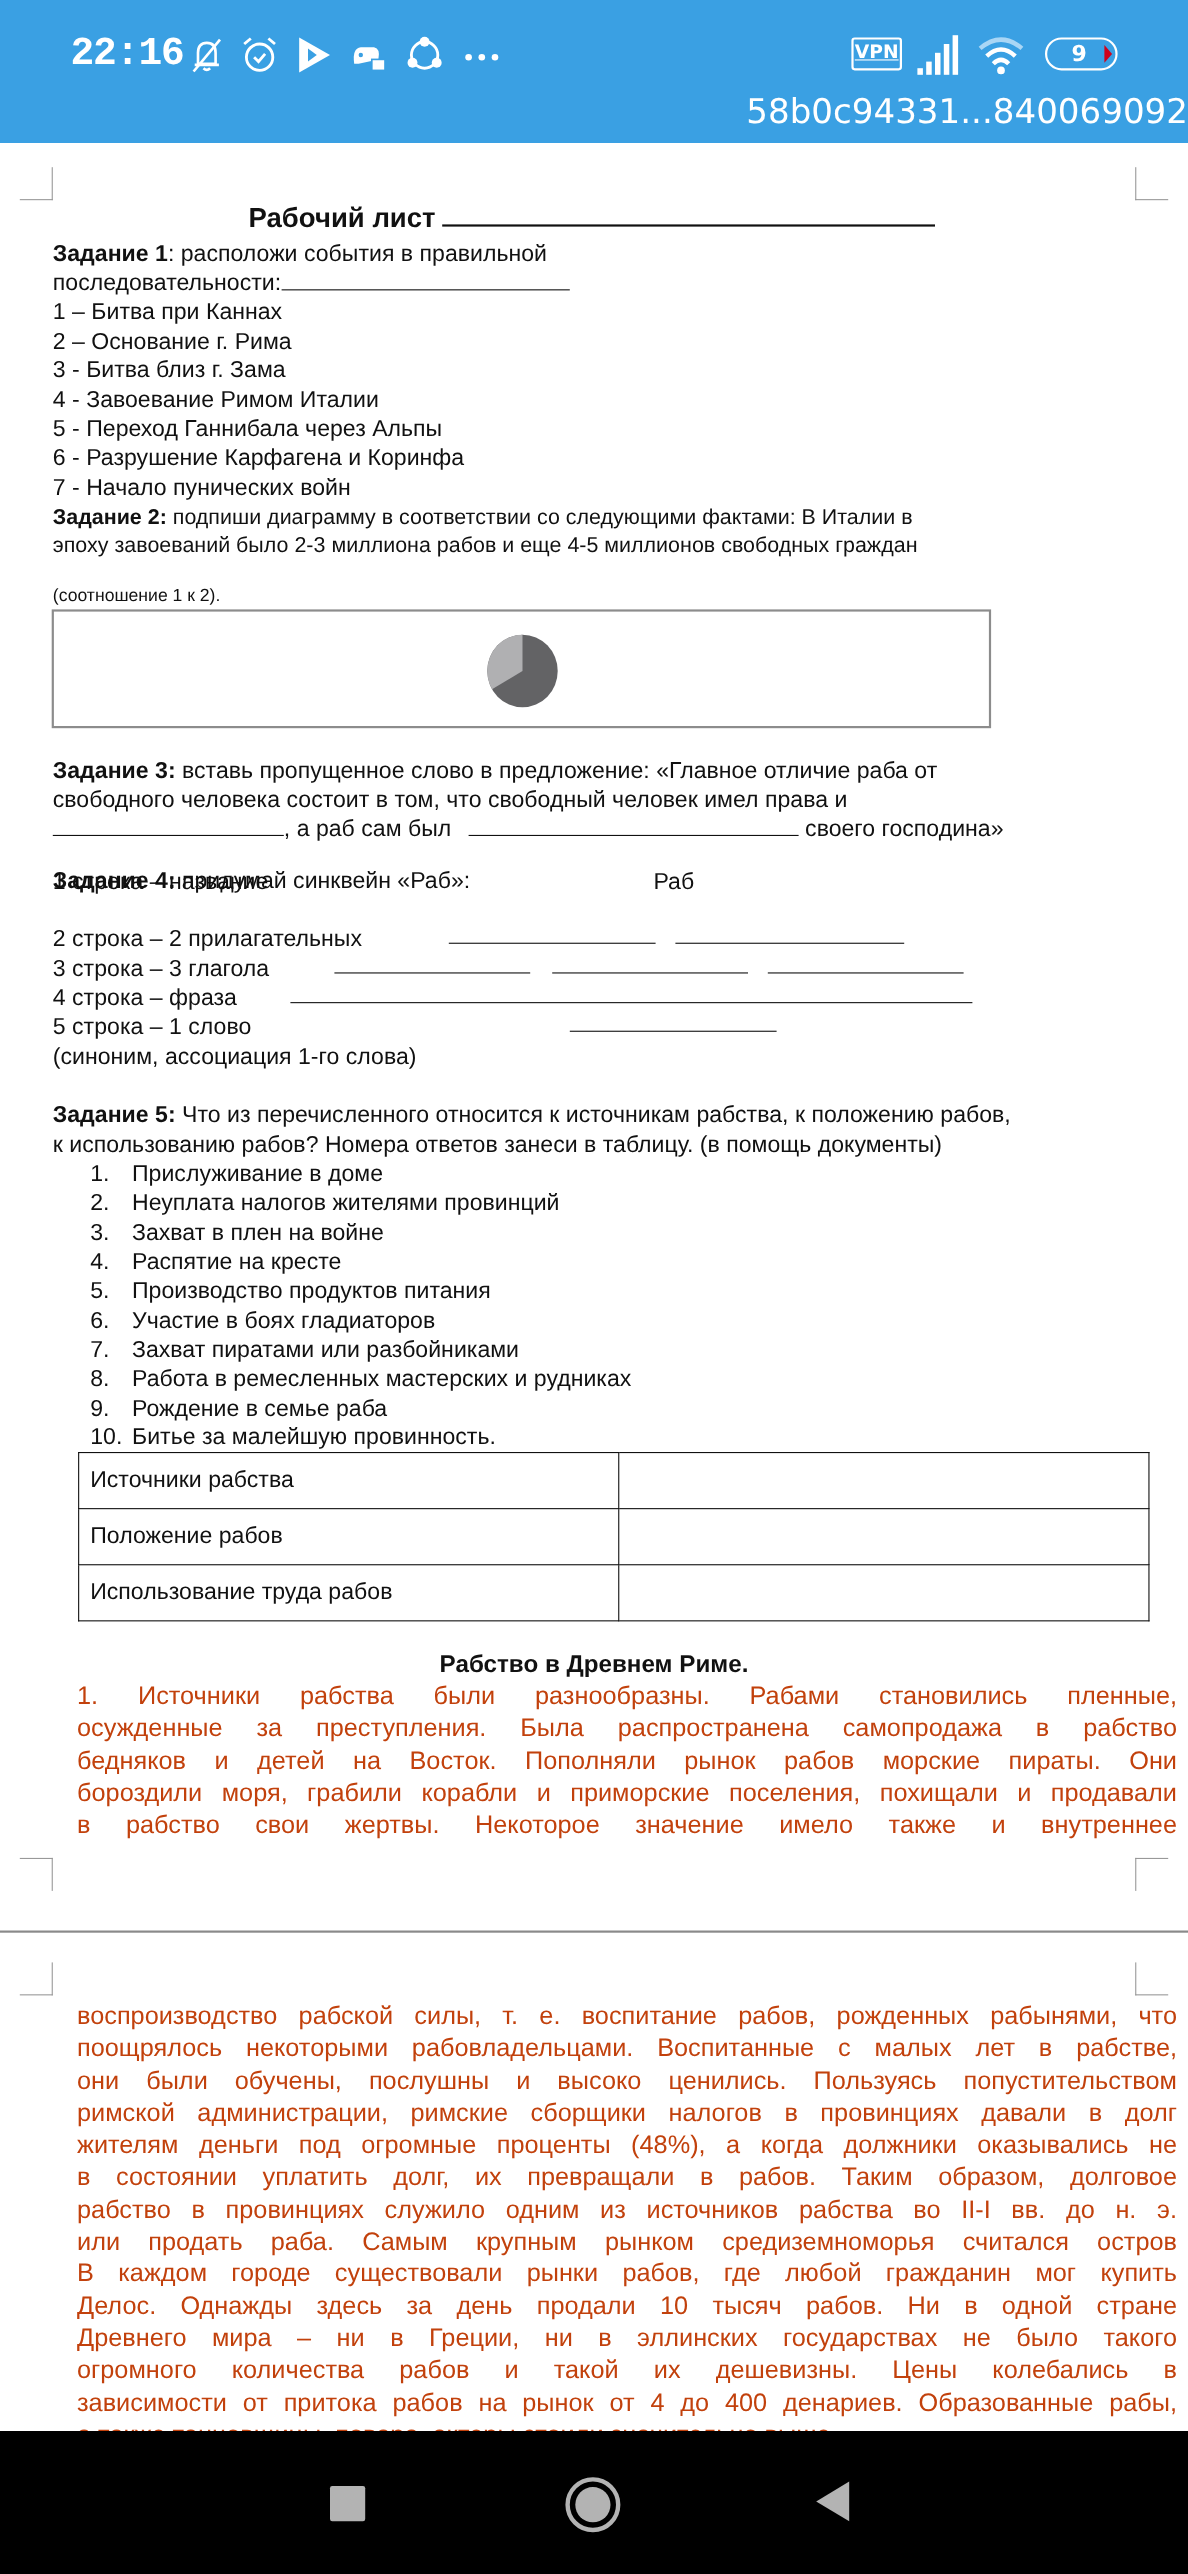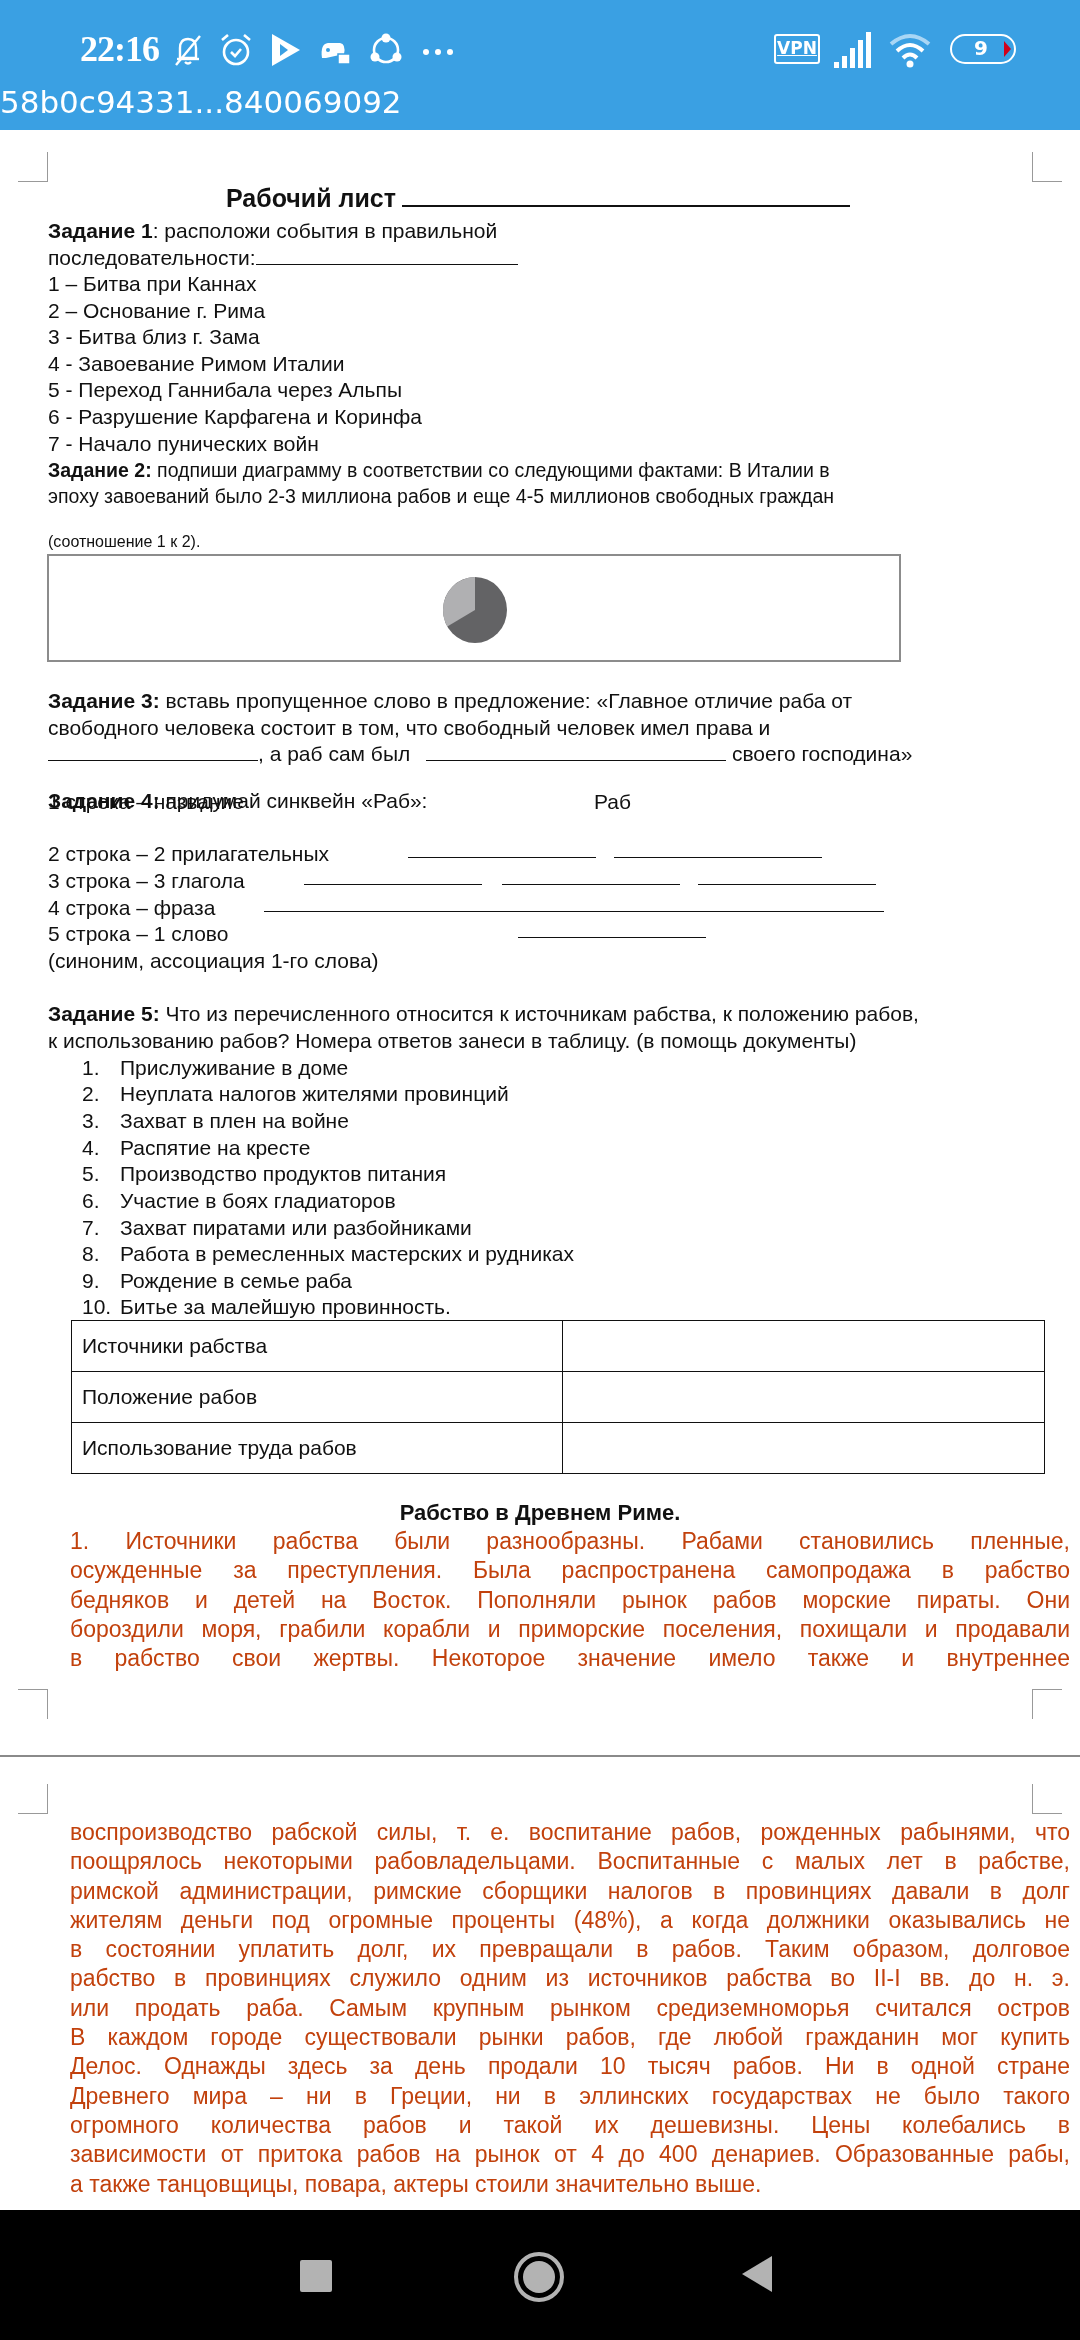--- a/index.html
+++ b/index.html
@@ -2,23 +2,23 @@
 <html><head>
 <meta charset="utf-8">
 <style>
   * { box-sizing: border-box; margin: 0; padding: 0; }
   html, body { width: 1080px; height: 2340px; overflow: hidden; background: #ffffff; }
   body { position: relative; font-family: "Liberation Sans", sans-serif; color: #111; }
 
   
   .appbar { position: absolute; left: 0; top: 0; width: 1080px; height: 130px; background: #3aa0e3; color: #fff; }
   .status { position: absolute; top: 24px; left: 0; width: 1080px; height: 50px; }
-  .time { position: absolute; left: 64px; top: 4px; font-size: 36px; font-weight: bold; font-family: Liberation Serif, serif; letter-spacing: -1px; margin-left: 16px; }
+  .time { position: absolute; left: 64px; top: 4px; font-size: 36px; font-weight: bold; font-family: Liberation Mono, monospace; letter-spacing: -1px; }
   .sicon { position: absolute; top: 6px; width: 40px; height: 40px; }
-  .doc-title { position: absolute; top: 84px; left: 0; width: 1080px; text-align: left; font-size: 31px; font-family: "DejaVu Sans", sans-serif; }
+  .doc-title { position: absolute; top: 84px; left: 0; width: 1080px; text-align: right; font-size: 31px; font-family: "DejaVu Sans", sans-serif; }
   .corner { position: absolute; width: 30px; height: 30px; border-color: #999; border-style: solid; border-width: 0; }
   .c-tl { border-right-width: 1px; border-bottom-width: 1px; }
   .c-tr { border-left-width: 1px; border-bottom-width: 1px; }
   .page-sep { position: absolute; left: 0; top: 1755px; width: 1080px; height: 2px; background: #8a8a8a; }
 
   .line { position: absolute; left: 48px; font-size: 21px; line-height: 27px; white-space: nowrap; color: #111; }
   .b { font-weight: bold; }
   .ws-title { position: absolute; top: 184px; left: 226px; font-size: 25px; font-weight: bold; }
   .ws-underline { display: inline-block; width: 448px; border-bottom: 2px solid #111; margin-left: 6px; height: 20px; vertical-align: baseline; }
   .blank { display: inline-block; border-bottom: 1.5px solid #111; height: 18px; vertical-align: baseline; }
@@ -228,20 +228,21 @@
   <span class="pl"> 1.   Источники рабства были разнообразны. Рабами становились пленные,</span>
   <span class="pl">осужденные за преступления. Была распространена самопродажа в рабство</span>
   <span class="pl">бедняков и детей на Восток.  Пополняли рынок рабов морские пираты. Они</span>
   <span class="pl">бороздили моря, грабили корабли и приморские поселения, похищали и продавали</span>
   <span class="pl">в рабство свои жертвы.  Некоторое значение имело также и внутреннее</span>
 </div>
 
 <div class="para" style="top:1818px">
   <span class="pl">воспроизводство рабской силы, т. е. воспитание рабов, рожденных рабынями, что</span>
   <span class="pl">поощрялось некоторыми рабовладельцами. Воспитанные с малых лет в рабстве,</span>
+  <span class="pl">они были обучены, послушны и высоко ценились. Пользуясь попустительством</span>
   <span class="pl">римской администрации, римские сборщики налогов в провинциях давали в долг</span>
   <span class="pl">жителям деньги под огромные проценты (48%), а когда должники оказывались не</span>
   <span class="pl">в состоянии уплатить долг, их превращали в рабов.  Таким образом, долговое</span>
   <span class="pl">рабство в провинциях служило одним из источников рабства во II-I вв. до  н. э.</span>
   <span class="pl">или продать раба. Самым крупным рынком средиземноморья считался остров</span>
   <span class="pl">В каждом  городе существовали рынки рабов, где любой гражданин мог купить</span>
   <span class="pl">Делос. Однажды здесь за день продали 10 тысяч рабов. Ни в одной стране</span>
   <span class="pl">Древнего мира – ни в Греции, ни в эллинских государствах не было такого</span>
   <span class="pl">огромного количества рабов и такой их дешевизны. Цены колебались в</span>
   <span class="pl">зависимости от притока рабов на рынок от 4 до 400 денариев. Образованные рабы,</span>

